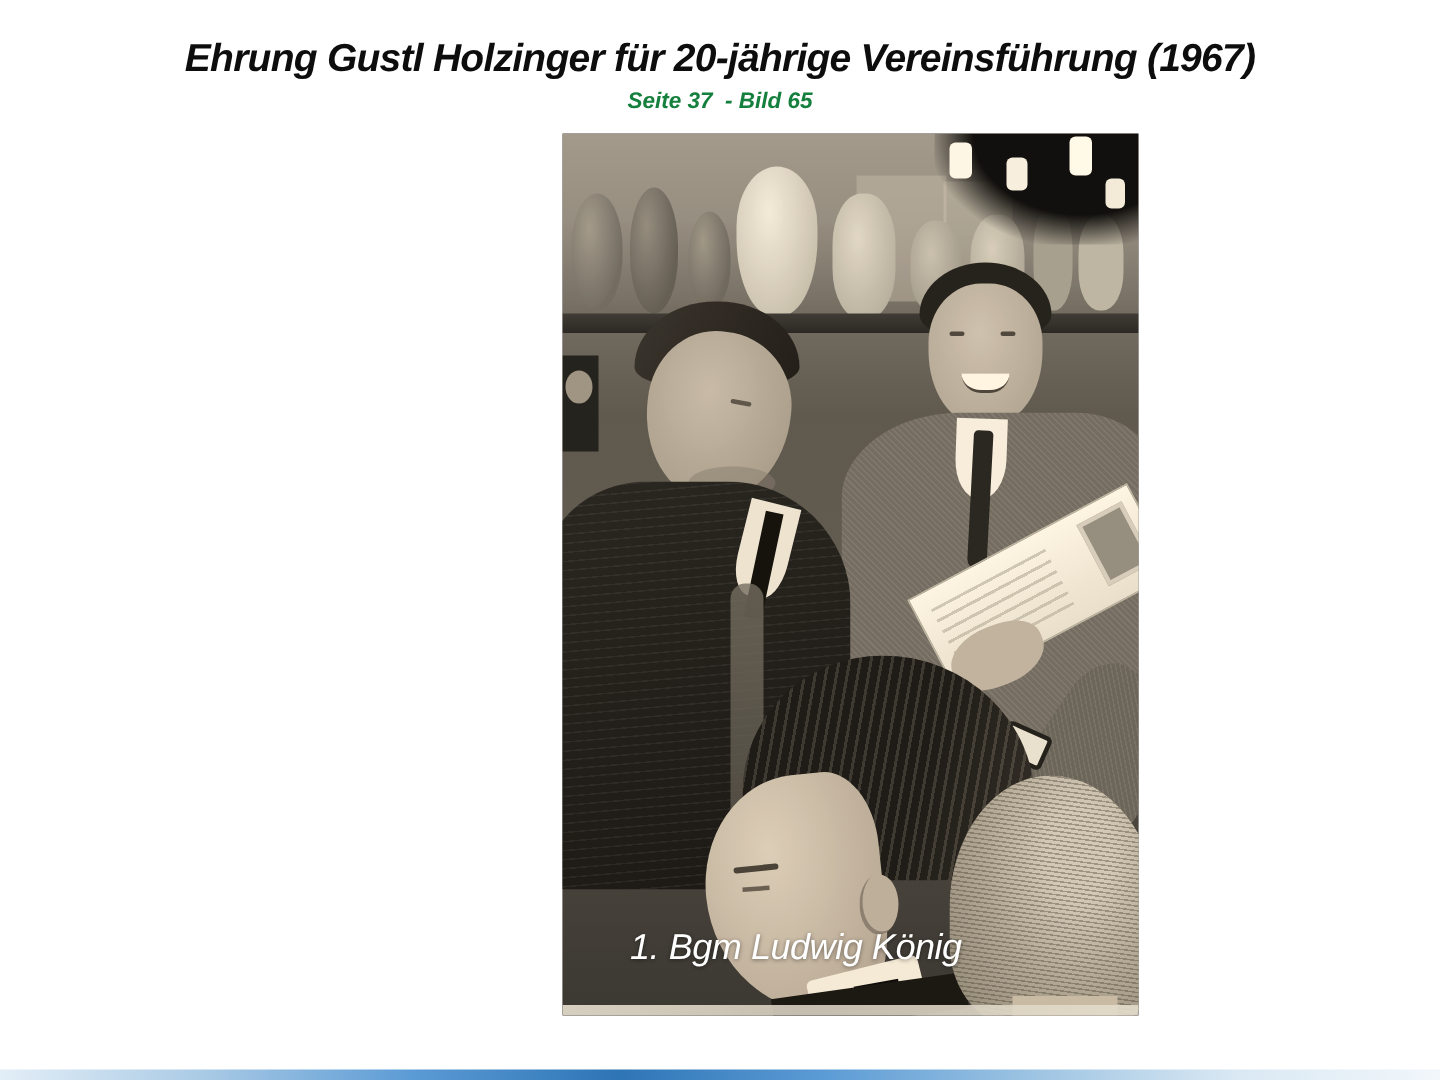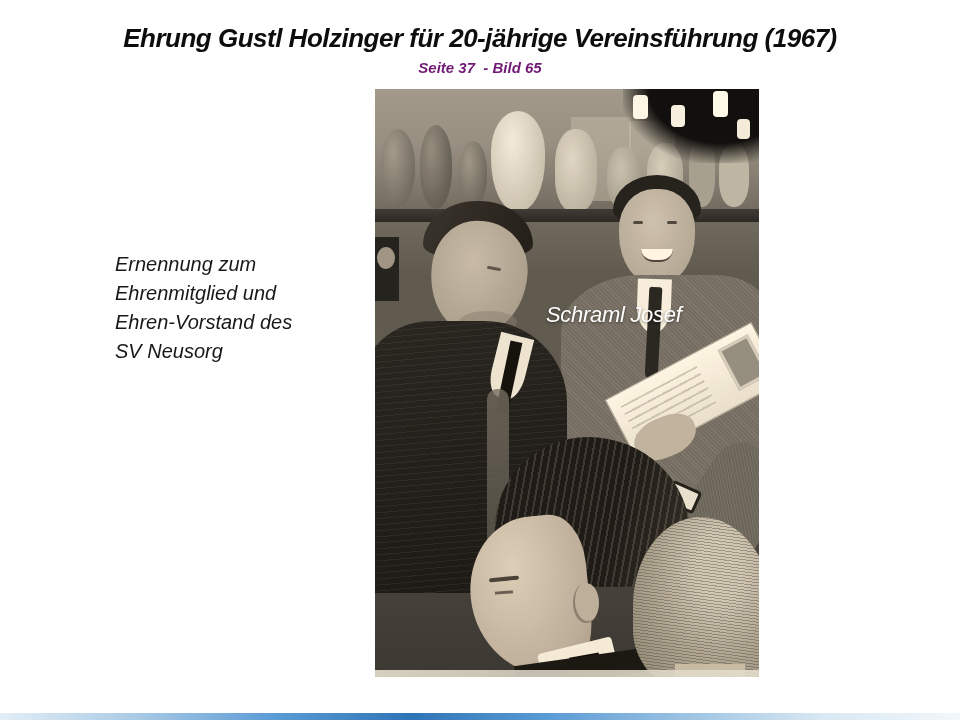--- a/index.html
+++ b/index.html
@@ -12,21 +12,21 @@
     position:relative;width:960px;height:720px;
     background:#ffffff;overflow:hidden;font-style:italic;
   }
   .title{
     position:absolute;top:20px;left:0;width:960px;margin:0;
     text-align:center;font-size:26px;font-weight:700;color:#0d0d0d;
     letter-spacing:-0.5px;line-height:36px;
   }
   .subtitle{
     position:absolute;top:59px;left:0;width:960px;
-    text-align:center;font-size:15px;font-weight:700;color:#701a75;
+    text-align:center;font-size:15px;font-weight:700;color:#15803d;
     white-space:pre;
   }
   .caption{
     position:absolute;left:115px;top:250px;width:230px;
     font-size:20px;line-height:29px;color:#181818;
     white-space:pre-line;
   }
   
   .photo{
     position:absolute;left:375px;top:89px;width:384px;height:588px;
@@ -113,24 +113,20 @@
 </style>
 </head>
 <body>
 
 <div class="slide" style="background: rgb(255, 255, 255); color: rgb(17, 17, 17);">
 
   <h1 class="title">Ehrung Gustl Holzinger für 20-jährige Vereinsführung (1967)</h1>
 
   <div class="subtitle">Seite 37  - Bild 65</div>
 
-  <div class="caption">Ernennung zum
-Ehrenmitglied und
-Ehren-Vorstand des
-SV Neusorg</div>
 
   <figure class="photo">
     <div class="photo-art">
       <div class="a-bg"></div>
       <div class="a-poster1"></div>
       <div class="a-poster2"></div>
       <div class="a-vase1"></div>
       <div class="a-vase2"></div>
       <div class="a-vase3"></div>
       <div class="a-vasewhite"></div>
@@ -175,18 +171,18 @@
       <div class="a-kg-brow"></div>
       <div class="a-kg-eye"></div>
       <div class="a-kg-ear"></div>
       <div class="a-kg-collar"></div>
       <div class="a-kg-tie"></div>
       <div class="a-kg-jacket"></div>
       <div class="a-bh"></div>
       <div class="a-bh-neck"></div>
       <div class="a-edge"></div>
     </div>
-    <div class="photo-label label-schraml">Schraml Josef</div>
+    <div class="photo-label label-koenig">1. Bgm Ludwig König</div>
   </figure>
 
   <div class="accent-bar" style="background: linear-gradient(90deg, rgb(227, 238, 247), rgb(169, 202, 229), rgb(91, 155, 213), rgb(46, 117, 182), rgb(91, 155, 213), rgb(156, 195, 226), rgb(217, 232, 243), rgb(242, 247, 251));"></div>
 
 </div>
 
 </body></html>

